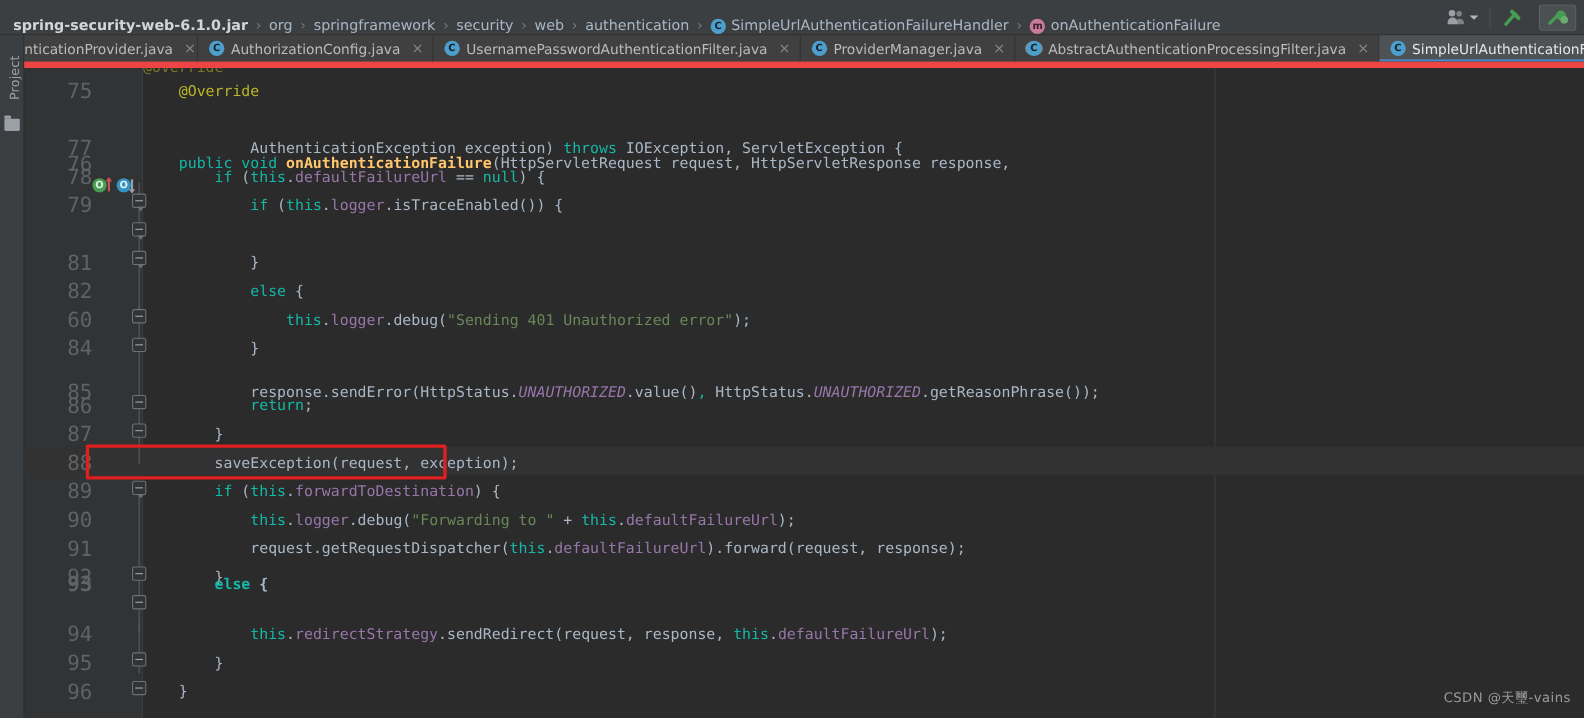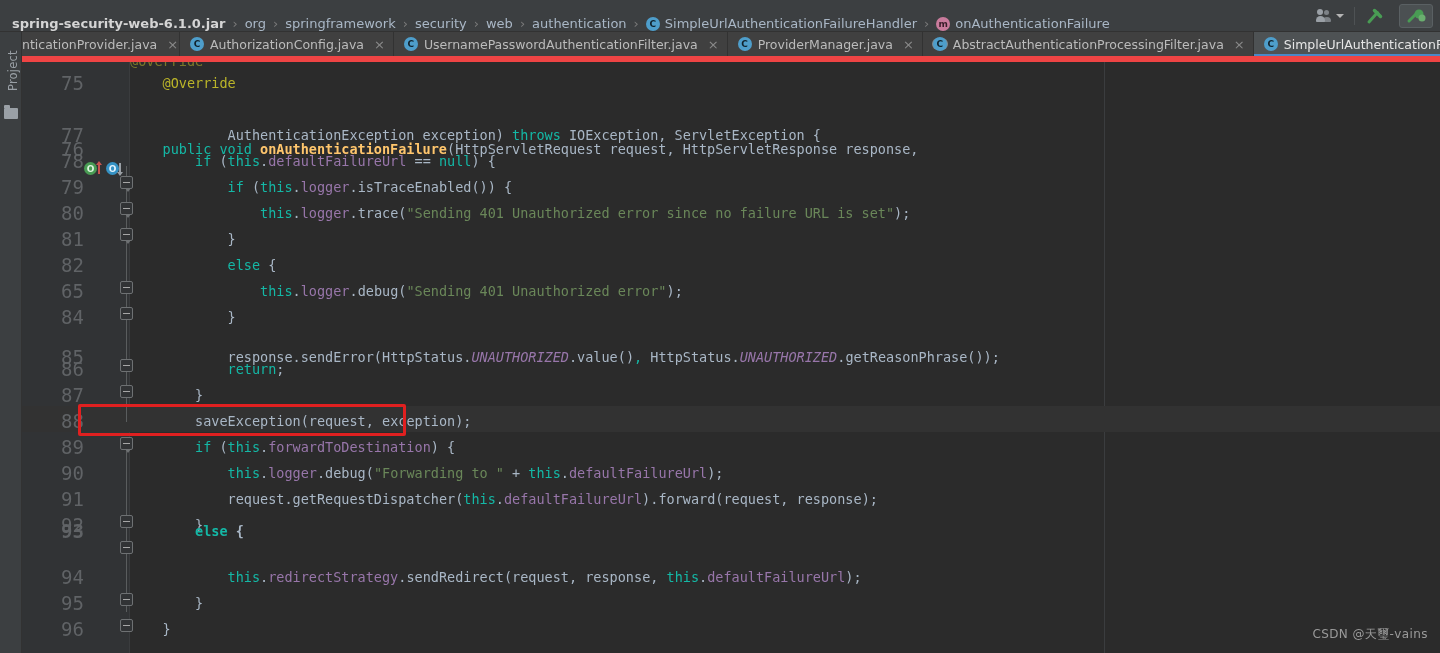--- a/index.html
+++ b/index.html
@@ -360,37 +360,33 @@
     <div class="row" style="top:86px;">
       <span class="lineno">78</span>
       <span class="code"><span class="kw">        if </span><span class="punc">(</span><span class="kw">this</span><span class="punc">.</span><span class="fld">defaultFailureUrl</span><span class="punc"> == </span><span class="kw">null</span><span class="punc">) {</span></span>
     </div>
 
     <div class="row" style="top:112px;">
       <span class="lineno">79</span>
       <span class="code"><span class="kw">            if </span><span class="punc">(</span><span class="kw">this</span><span class="punc">.</span><span class="fld">logger</span><span class="punc">.</span><span class="id">isTraceEnabled</span><span class="punc">()) {</span></span>
     </div>
 
-    <div class="row" style="top:138px;">
-      <span class="lineno">80</span>
-      <span class="code"><span class="kw">                this</span><span class="punc">.</span><span class="fld">logger</span><span class="punc">.</span><span class="id">trace</span><span class="punc">(</span><span class="str">"Sending 401 Unauthorized error since no failure URL is set"</span><span class="punc">);</span></span>
-    </div>
 
     <div class="row" style="top:164px;">
       <span class="lineno">81</span>
       <span class="code"><span class="punc">            }</span></span>
     </div>
 
     <div class="row" style="top:190px;">
       <span class="lineno">82</span>
       <span class="code"><span class="kw">            else </span><span class="punc">{</span></span>
     </div>
 
     <div class="row" style="top:216px;">
-      <span class="lineno">65</span>
+      <span class="lineno">60</span>
       <span class="code"><span class="kw">                this</span><span class="punc">.</span><span class="fld">logger</span><span class="punc">.</span><span class="id">debug</span><span class="punc">(</span><span class="str">"Sending 401 Unauthorized error"</span><span class="punc">);</span></span>
     </div>
 
     <div class="row" style="top:242px;">
       <span class="lineno">84</span>
       <span class="code"><span class="punc">            }</span></span>
     </div>
 
     <div class="row" style="top:282px;text-decoration:underline;">
       <span class="lineno">85</span>

